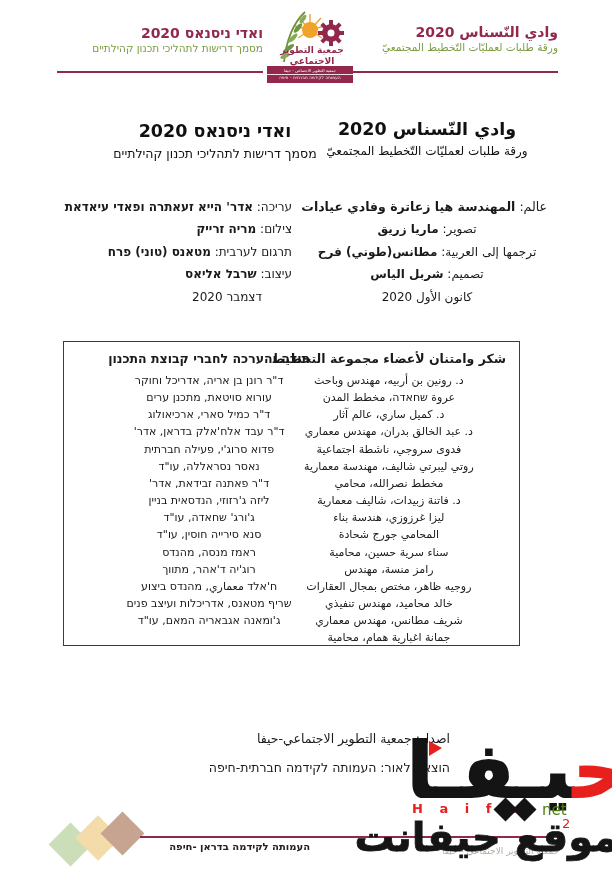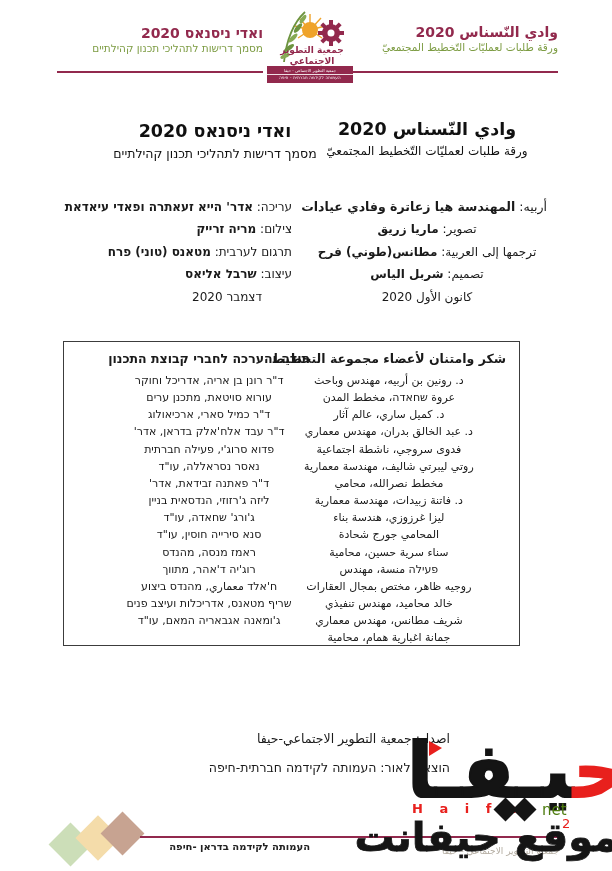--- a/index.html
+++ b/index.html
@@ -144,21 +144,21 @@
   </div>
 
   <div class="abs credits credits-he rtl">
       <div class="credit-row nowrap"><span class="lbl">עריכה: </span><span class="val bold">אדר' הייא זעאתרה ופאדי עיאדאת</span></div>
       <div class="credit-row nowrap"><span class="lbl">צילום: </span><span class="val bold">מריה זרייק</span></div>
       <div class="credit-row nowrap"><span class="lbl">תרגום לערבית: </span><span class="val bold">מטאנס (טוני) פרח</span></div>
       <div class="credit-row nowrap"><span class="lbl">עיצוב: </span><span class="val bold">שרבל אליאס</span></div>
       <div class="credit-row nowrap no-label"><span class="val">דצמבר 2020</span></div>
     </div>
   <div class="abs credits credits-ar rtl">
-      <div class="credit-row nowrap"><span class="lbl">أربيه: </span><span class="val bold">المهندسة هيا زعاترة وفادي عيادات</span></div>
+      <div class="credit-row nowrap"><span class="lbl">عالم: </span><span class="val bold">المهندسة هيا زعاترة وفادي عيادات</span></div>
       <div class="credit-row nowrap"><span class="lbl">تصوير: </span><span class="val bold">ماريا زريق</span></div>
       <div class="credit-row nowrap"><span class="lbl">ترجمها إلى العربية: </span><span class="val bold">مطانس(طوني) فرح</span></div>
       <div class="credit-row nowrap"><span class="lbl">تصميم: </span><span class="val bold">شربل الياس</span></div>
       <div class="credit-row nowrap no-label"><span class="val">كانون الأول 2020</span></div>
     </div>
 
   <div class="abs ack-box">
     <div class="ack-col ack-col-he">
       <div class="ack-title">תודה והערכה לחברי קבוצת התכנון</div>
       <div>
@@ -182,25 +182,25 @@
     <div class="ack-col ack-col-ar">
       <div class="ack-title">شكر وامتنان لأعضاء مجموعة التخطيط</div>
       <div>
           <div class="member-row">د. رونين بن أربيه، مهندس وباحث</div>
           <div class="member-row">عروة שחאדה، مخطط المدن</div>
           <div class="member-row">د. كميل ساري، عالم آثار</div>
           <div class="member-row">د. عبد الخالق بدران، مهندس معماري</div>
           <div class="member-row">فدوى سروجي، ناشطة اجتماعية</div>
           <div class="member-row">روتي ليبرتي شاليف، مهندسة معمارية</div>
           <div class="member-row">مخطط نصرالله، محامي</div>
-          <div class="member-row">د. فاتنة زبيدات، مهندسة معمارية</div>
+          <div class="member-row">د. فاتنة زبيدات، شاليف معمارية</div>
           <div class="member-row">ليزا غرزوزي، هندسة بناء</div>
           <div class="member-row">المحامي جورج شحادة</div>
           <div class="member-row">سناء سرية حسين، محامية</div>
-          <div class="member-row">פעילה منسة، مهندس</div>
+          <div class="member-row">رامز منسة، مهندس</div>
           <div class="member-row">روجيه ظاهر، مختص بمجال العقارات</div>
           <div class="member-row">خالد محاميد، مهندس تنفيذي</div>
           <div class="member-row">شريف مطانس، مهندس معماري</div>
           <div class="member-row">جمانة اغبارية همام، محامية</div>
         </div>
     </div>
   </div>
 
   <div class="abs pub rtl" style="top:731px;margin-left:32px;">اصدار: جمعية التطوير الاجتماعي-حيفا</div>
   <div class="abs pub rtl" style="top:760px;">הוצאה לאור: העמותה לקידמה חברתית-חיפה</div>

